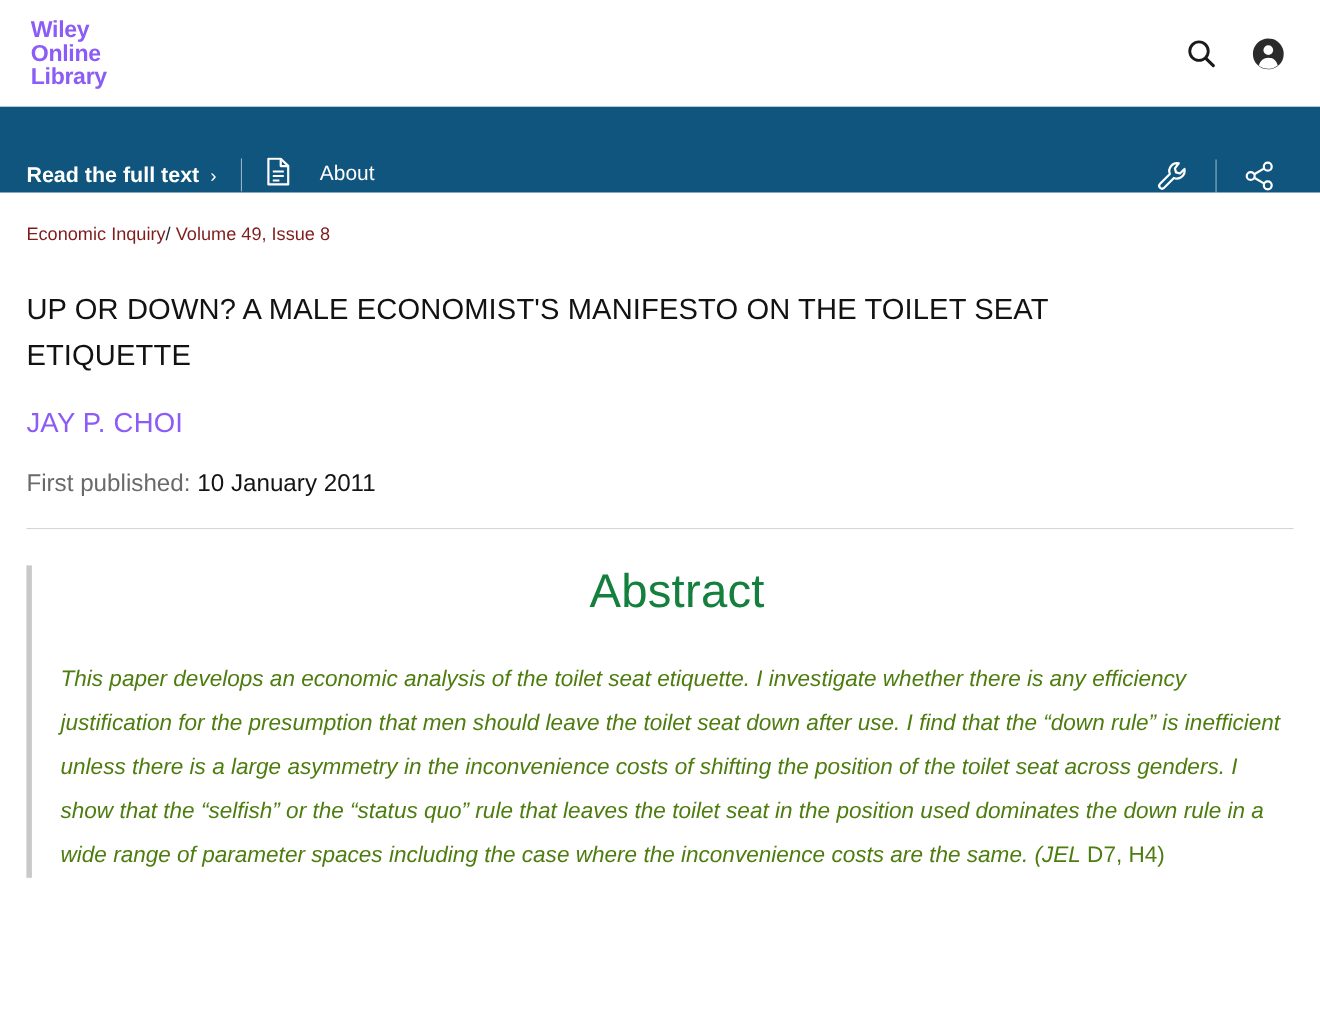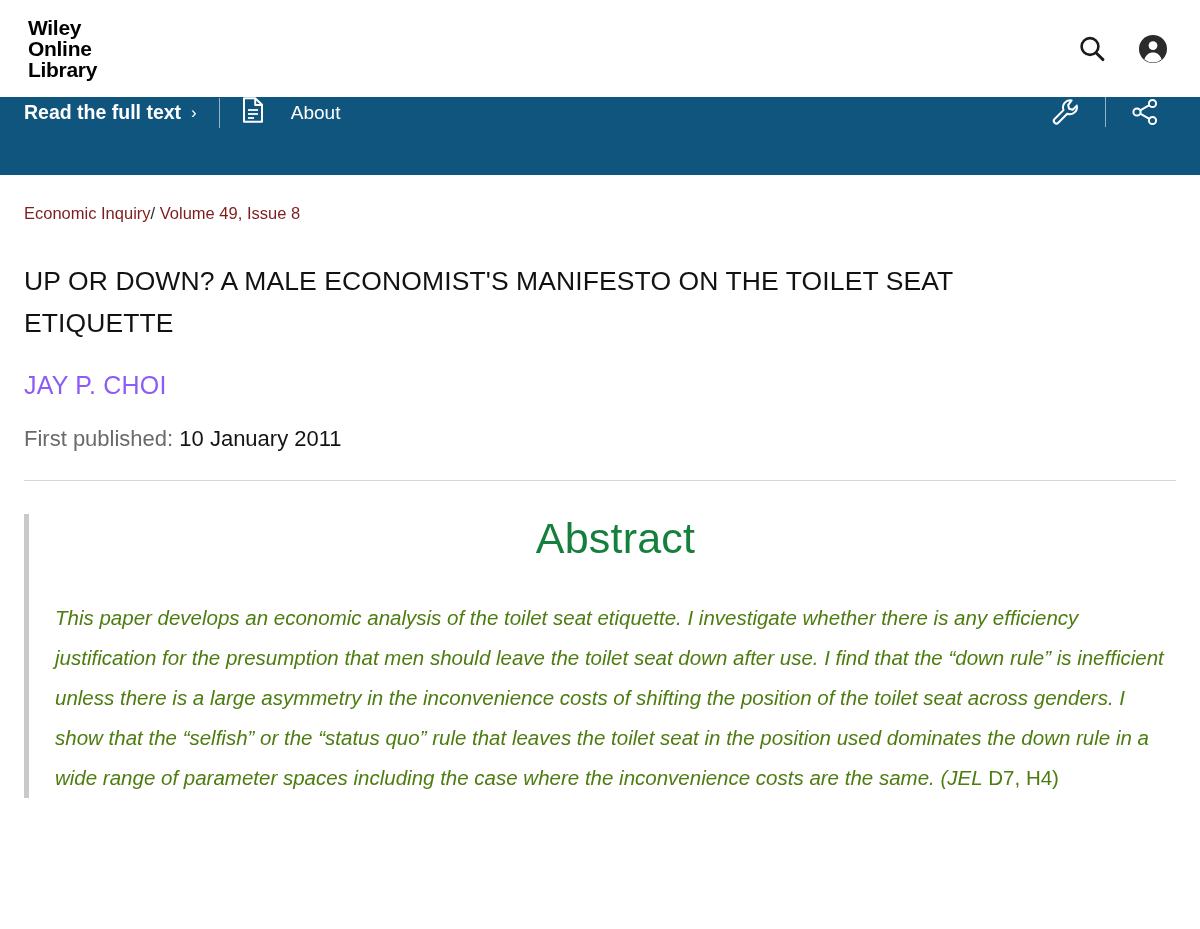--- a/index.html
+++ b/index.html
@@ -21,21 +21,21 @@
     display: flex;
     align-items: center;
     justify-content: space-between;
     padding: 0 32px 0 28px;
   }
   .logo {
     font-weight: bold;
     font-size: 21px;
     line-height: 21px;
     letter-spacing: -0.3px;
-    color: #000000;
+    color: #8b5cf6;
     white-space: pre-line;
   }
   .topbar-actions {
     display: flex;
     align-items: center;
     gap: 30px;
   }
   .icon-btn {
     background: none;
     border: none;
@@ -44,21 +44,21 @@
     display: flex;
     align-items: center;
     justify-content: center;
   }
 
   
   .navband {
     height: 78px;
     background: #10557d;
     display: flex;
-    align-items: flex-start;
+    align-items: flex-end;
     justify-content: space-between;
     padding: 0 40px 0 24px;
     color: #ffffff;
   }
   .nav-left {
     display: flex;
     align-items: center;
   }
   .read-full {
     font-size: 19.5px;

